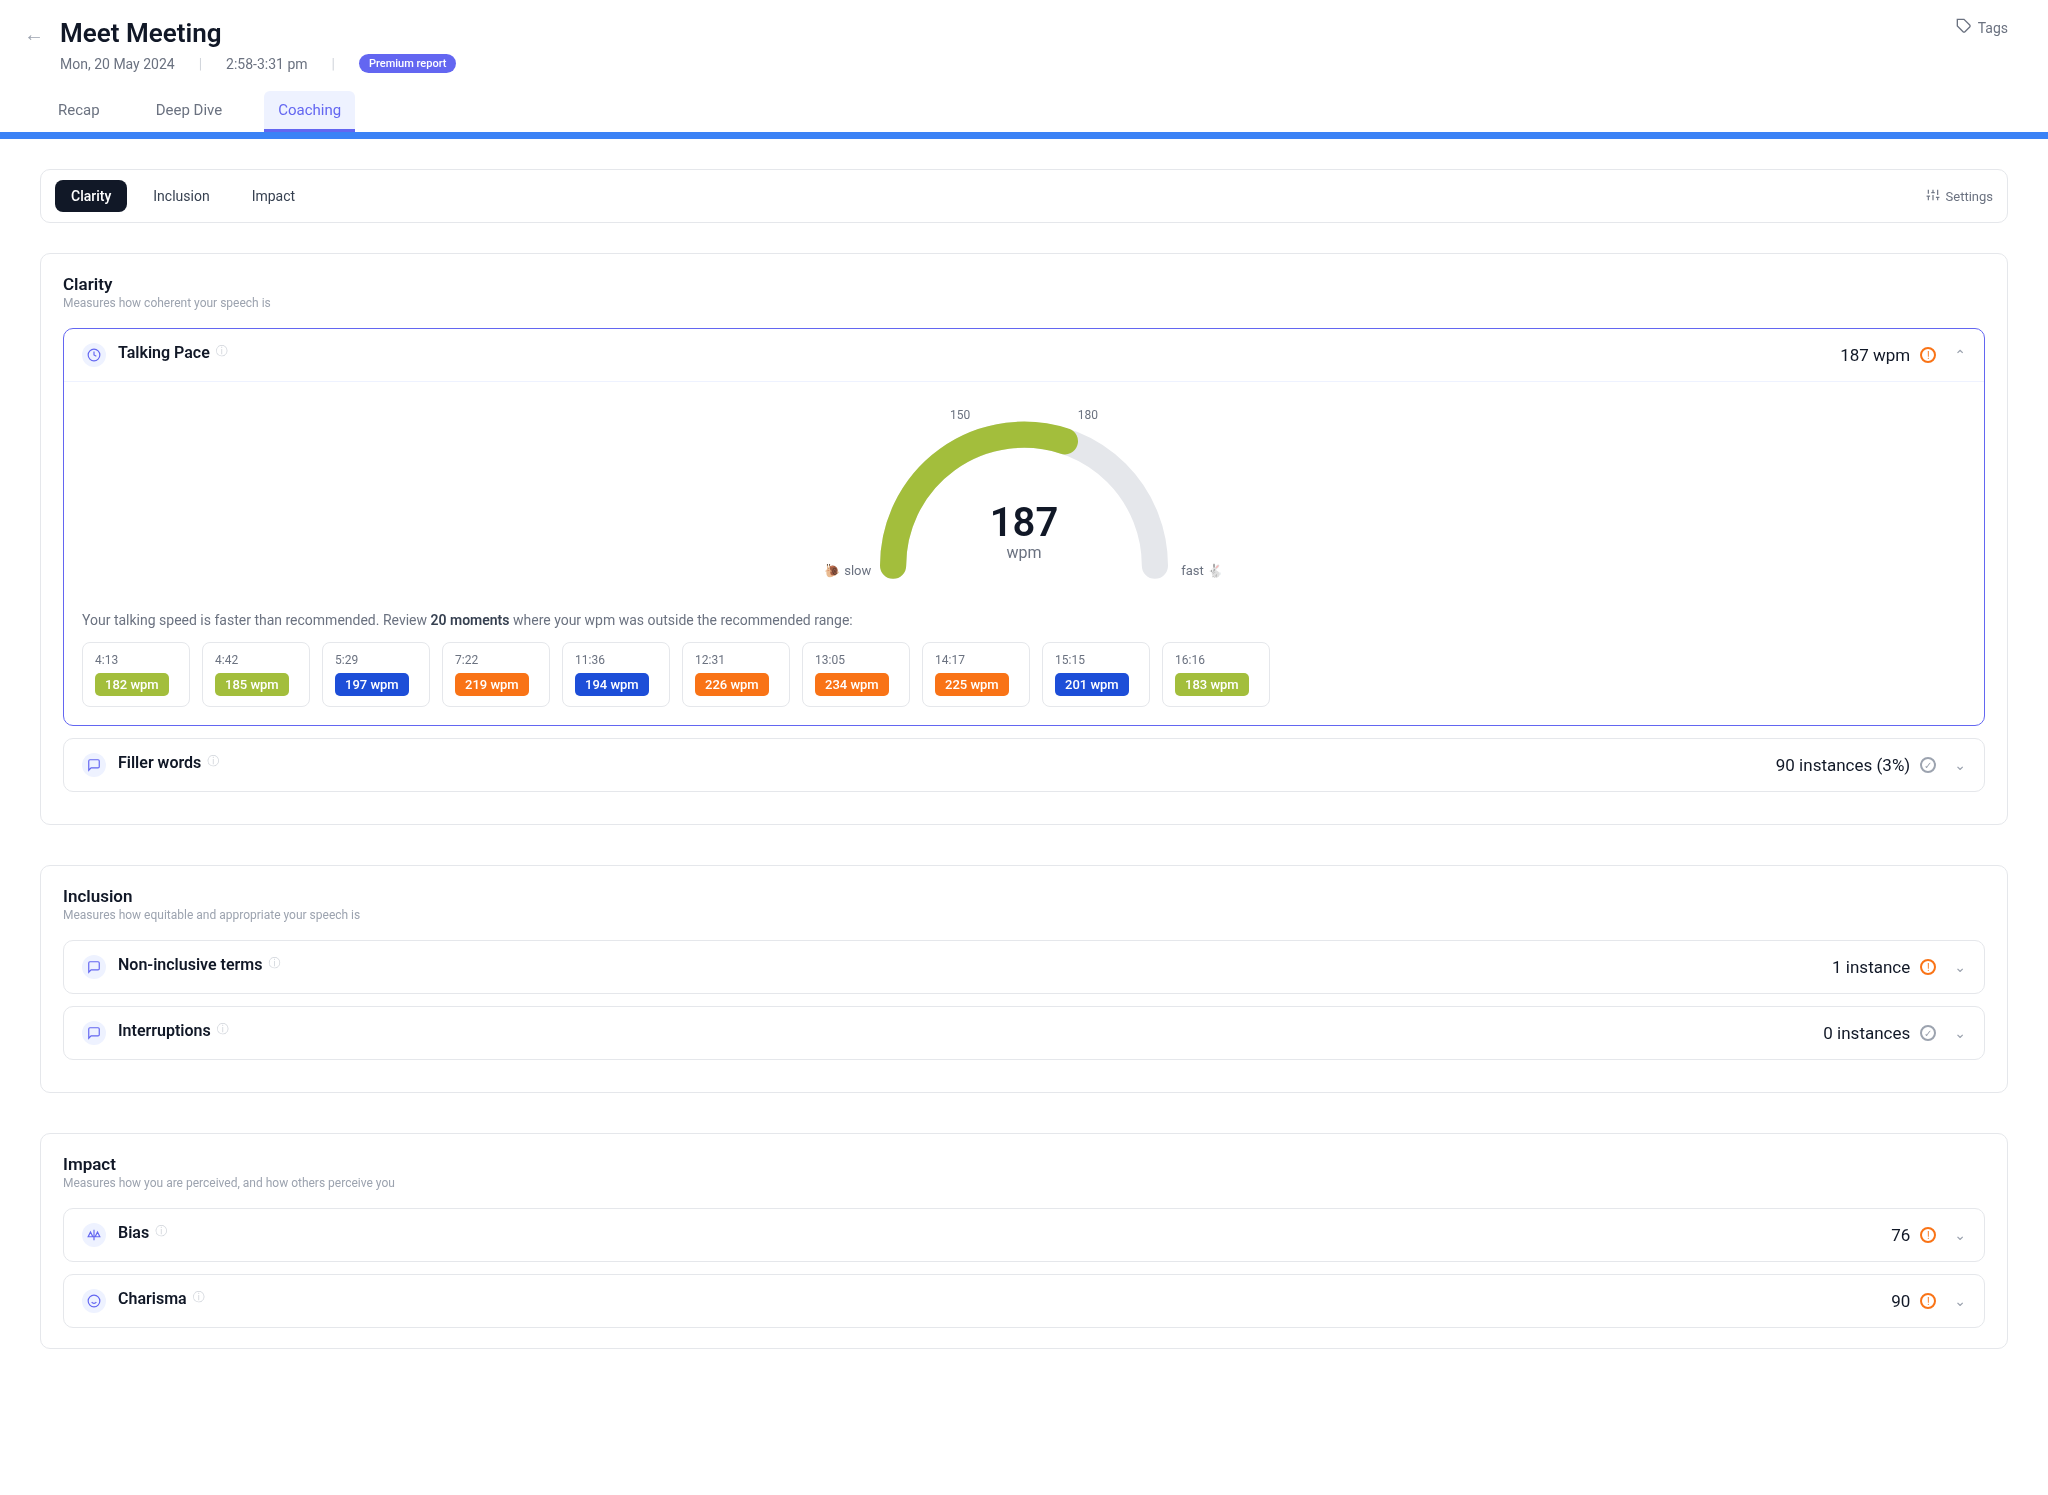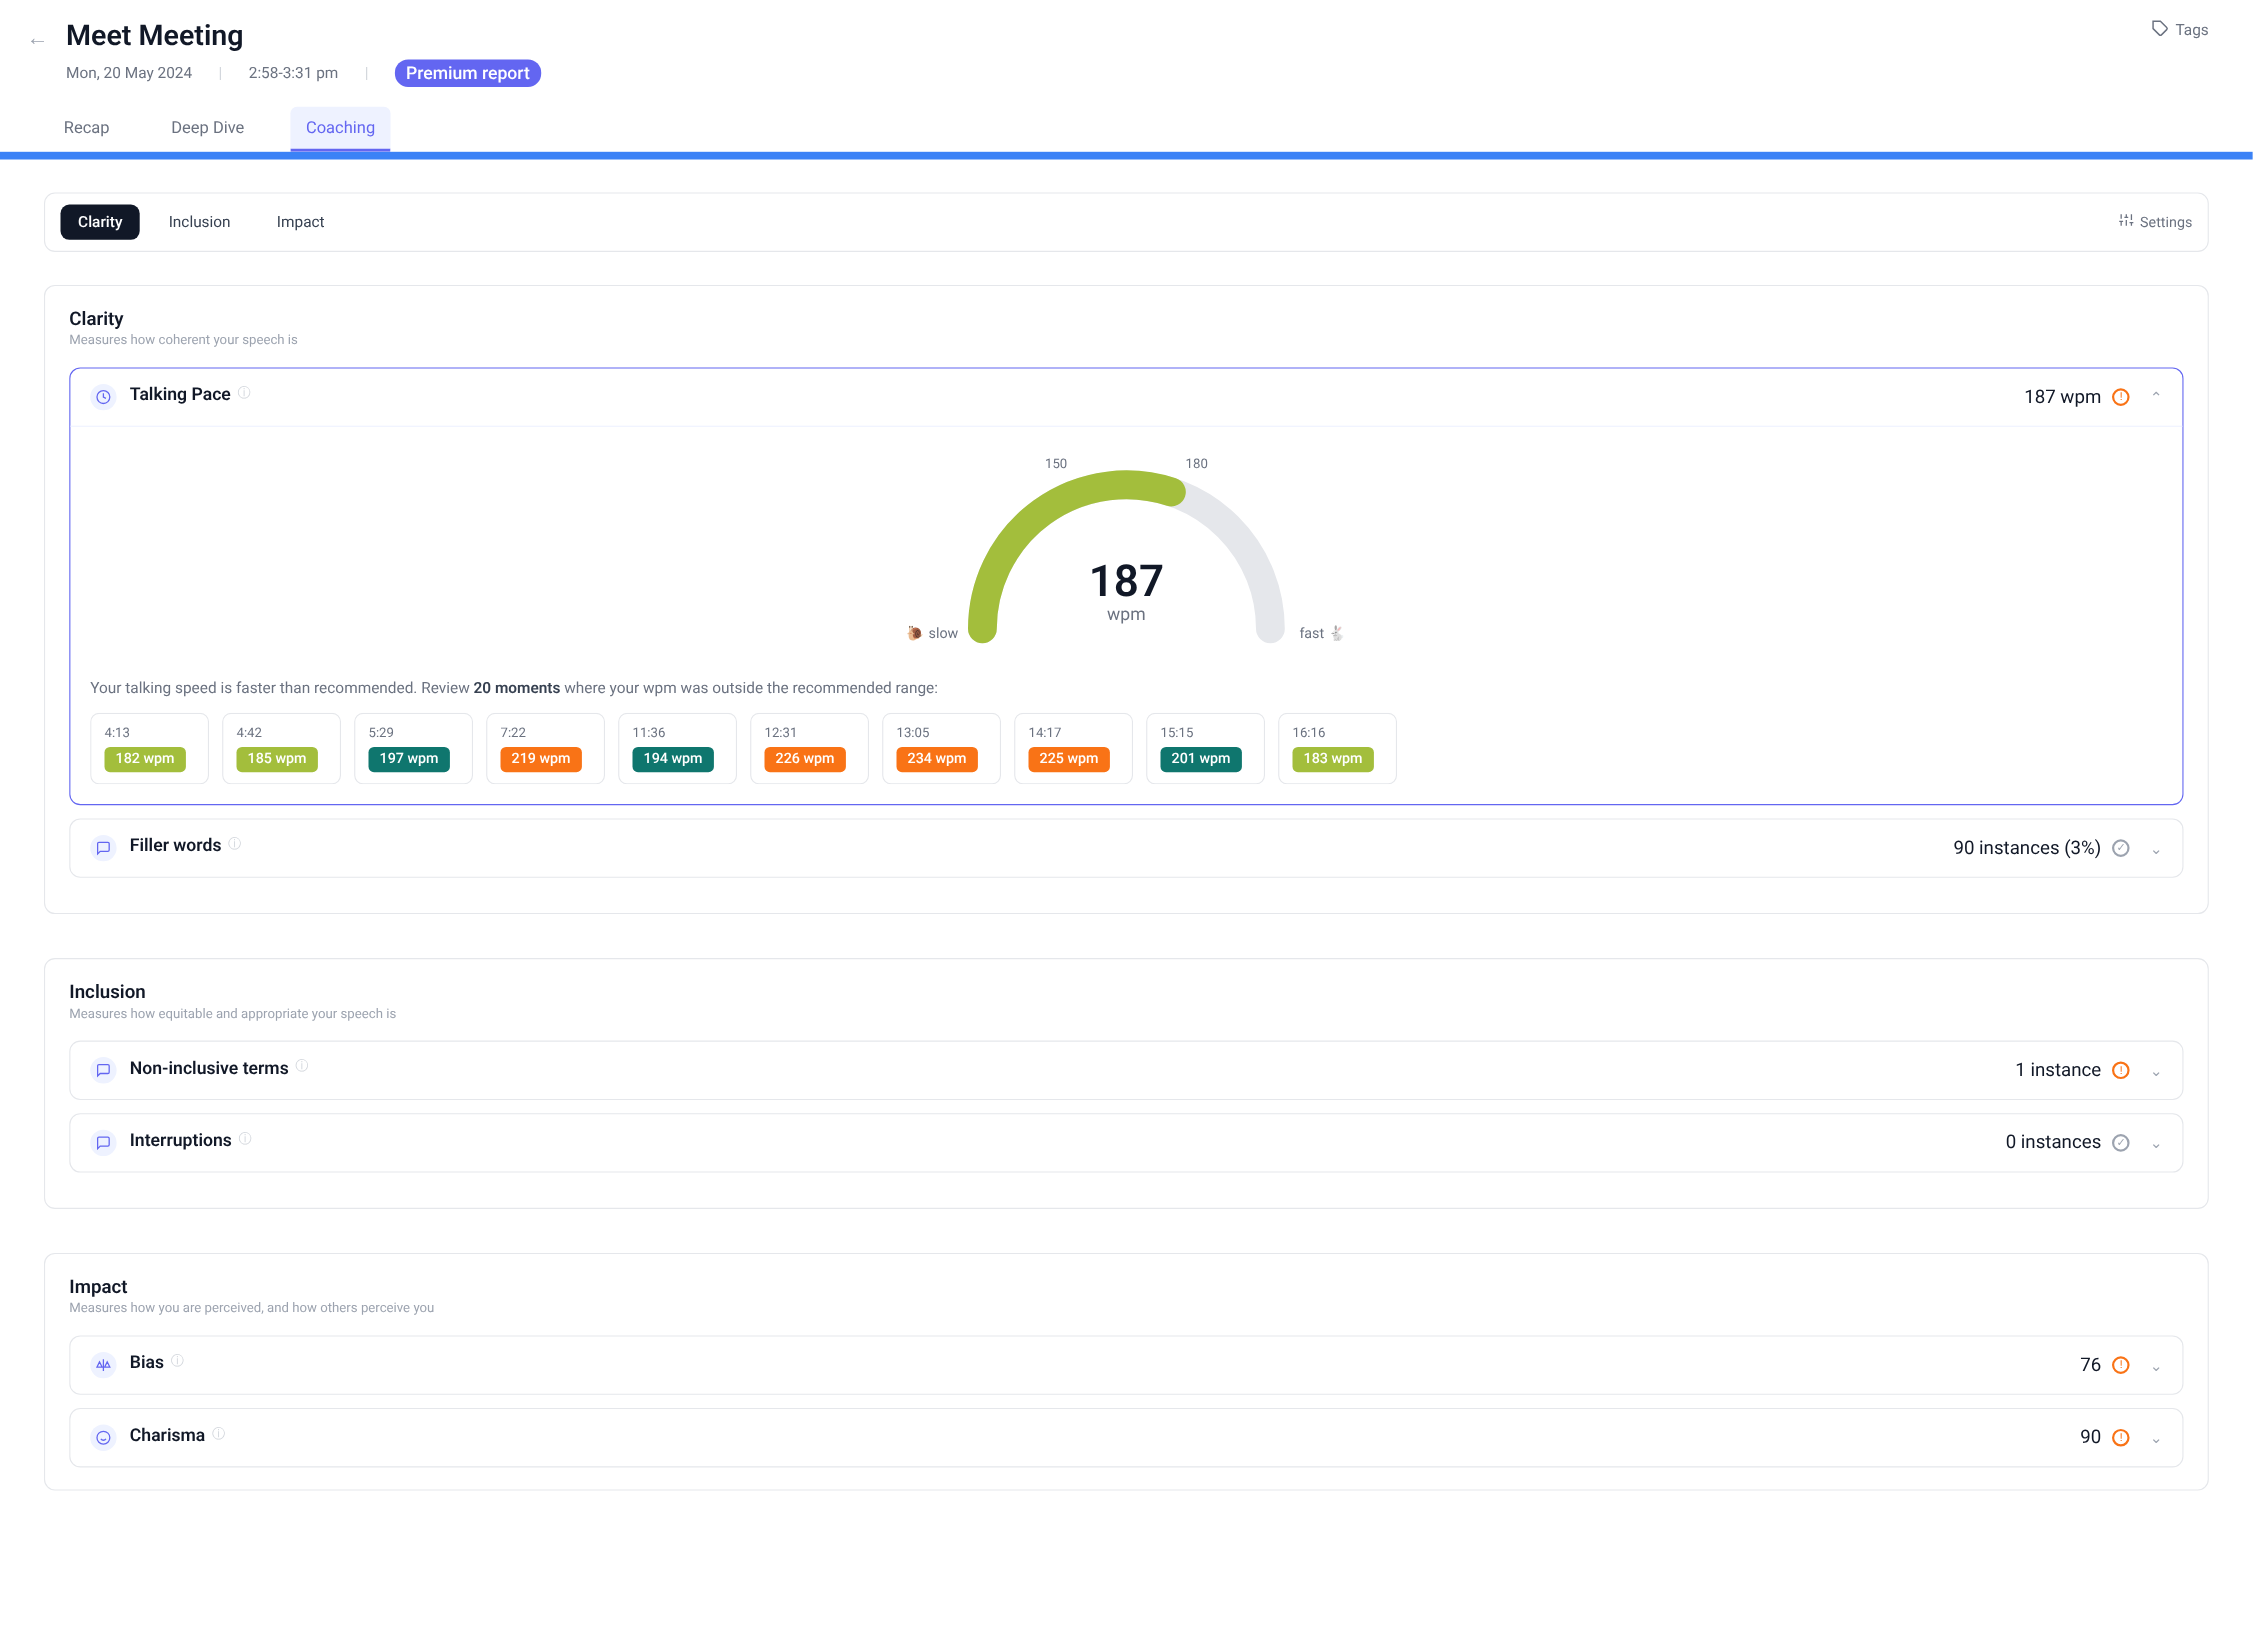--- a/index.html
+++ b/index.html
@@ -34,21 +34,21 @@
     gap: 24px;
     color: #6b7280;
     font-size: 14px;
   }
   .subtitle-row .divider {
     color: #d1d5db;
   }
   .badge-premium {
     background: #6366f1;
     color: #fff;
-    font-size: 16px;
+    font-size: 11px;
     padding: 3px 10px;
     border-radius: 12px;
     font-weight: 500;
   }
   .tags-btn {
     display: flex;
     align-items: center;
     gap: 6px;
     color: #6b7280;
     font-size: 14px;
@@ -246,21 +246,21 @@
   }
   .moment-badge {
     display: inline-block;
     padding: 4px 10px;
     border-radius: 5px;
     font-size: 13px;
     font-weight: 500;
     color: #fff;
   }
   .badge-green { background: #a3be3c; }
-  .badge-yellow { background: #0f766e; }
+  .badge-yellow { background: #1d4ed8; }
   .badge-orange { background: #f97316; }
 </style>
 </head>
 <body>
 
 <div class="header">
   <div class="header-left">
     <div class="back-arrow">←</div>
     <div class="title-block">
       <h1>Meet Meeting</h1>

